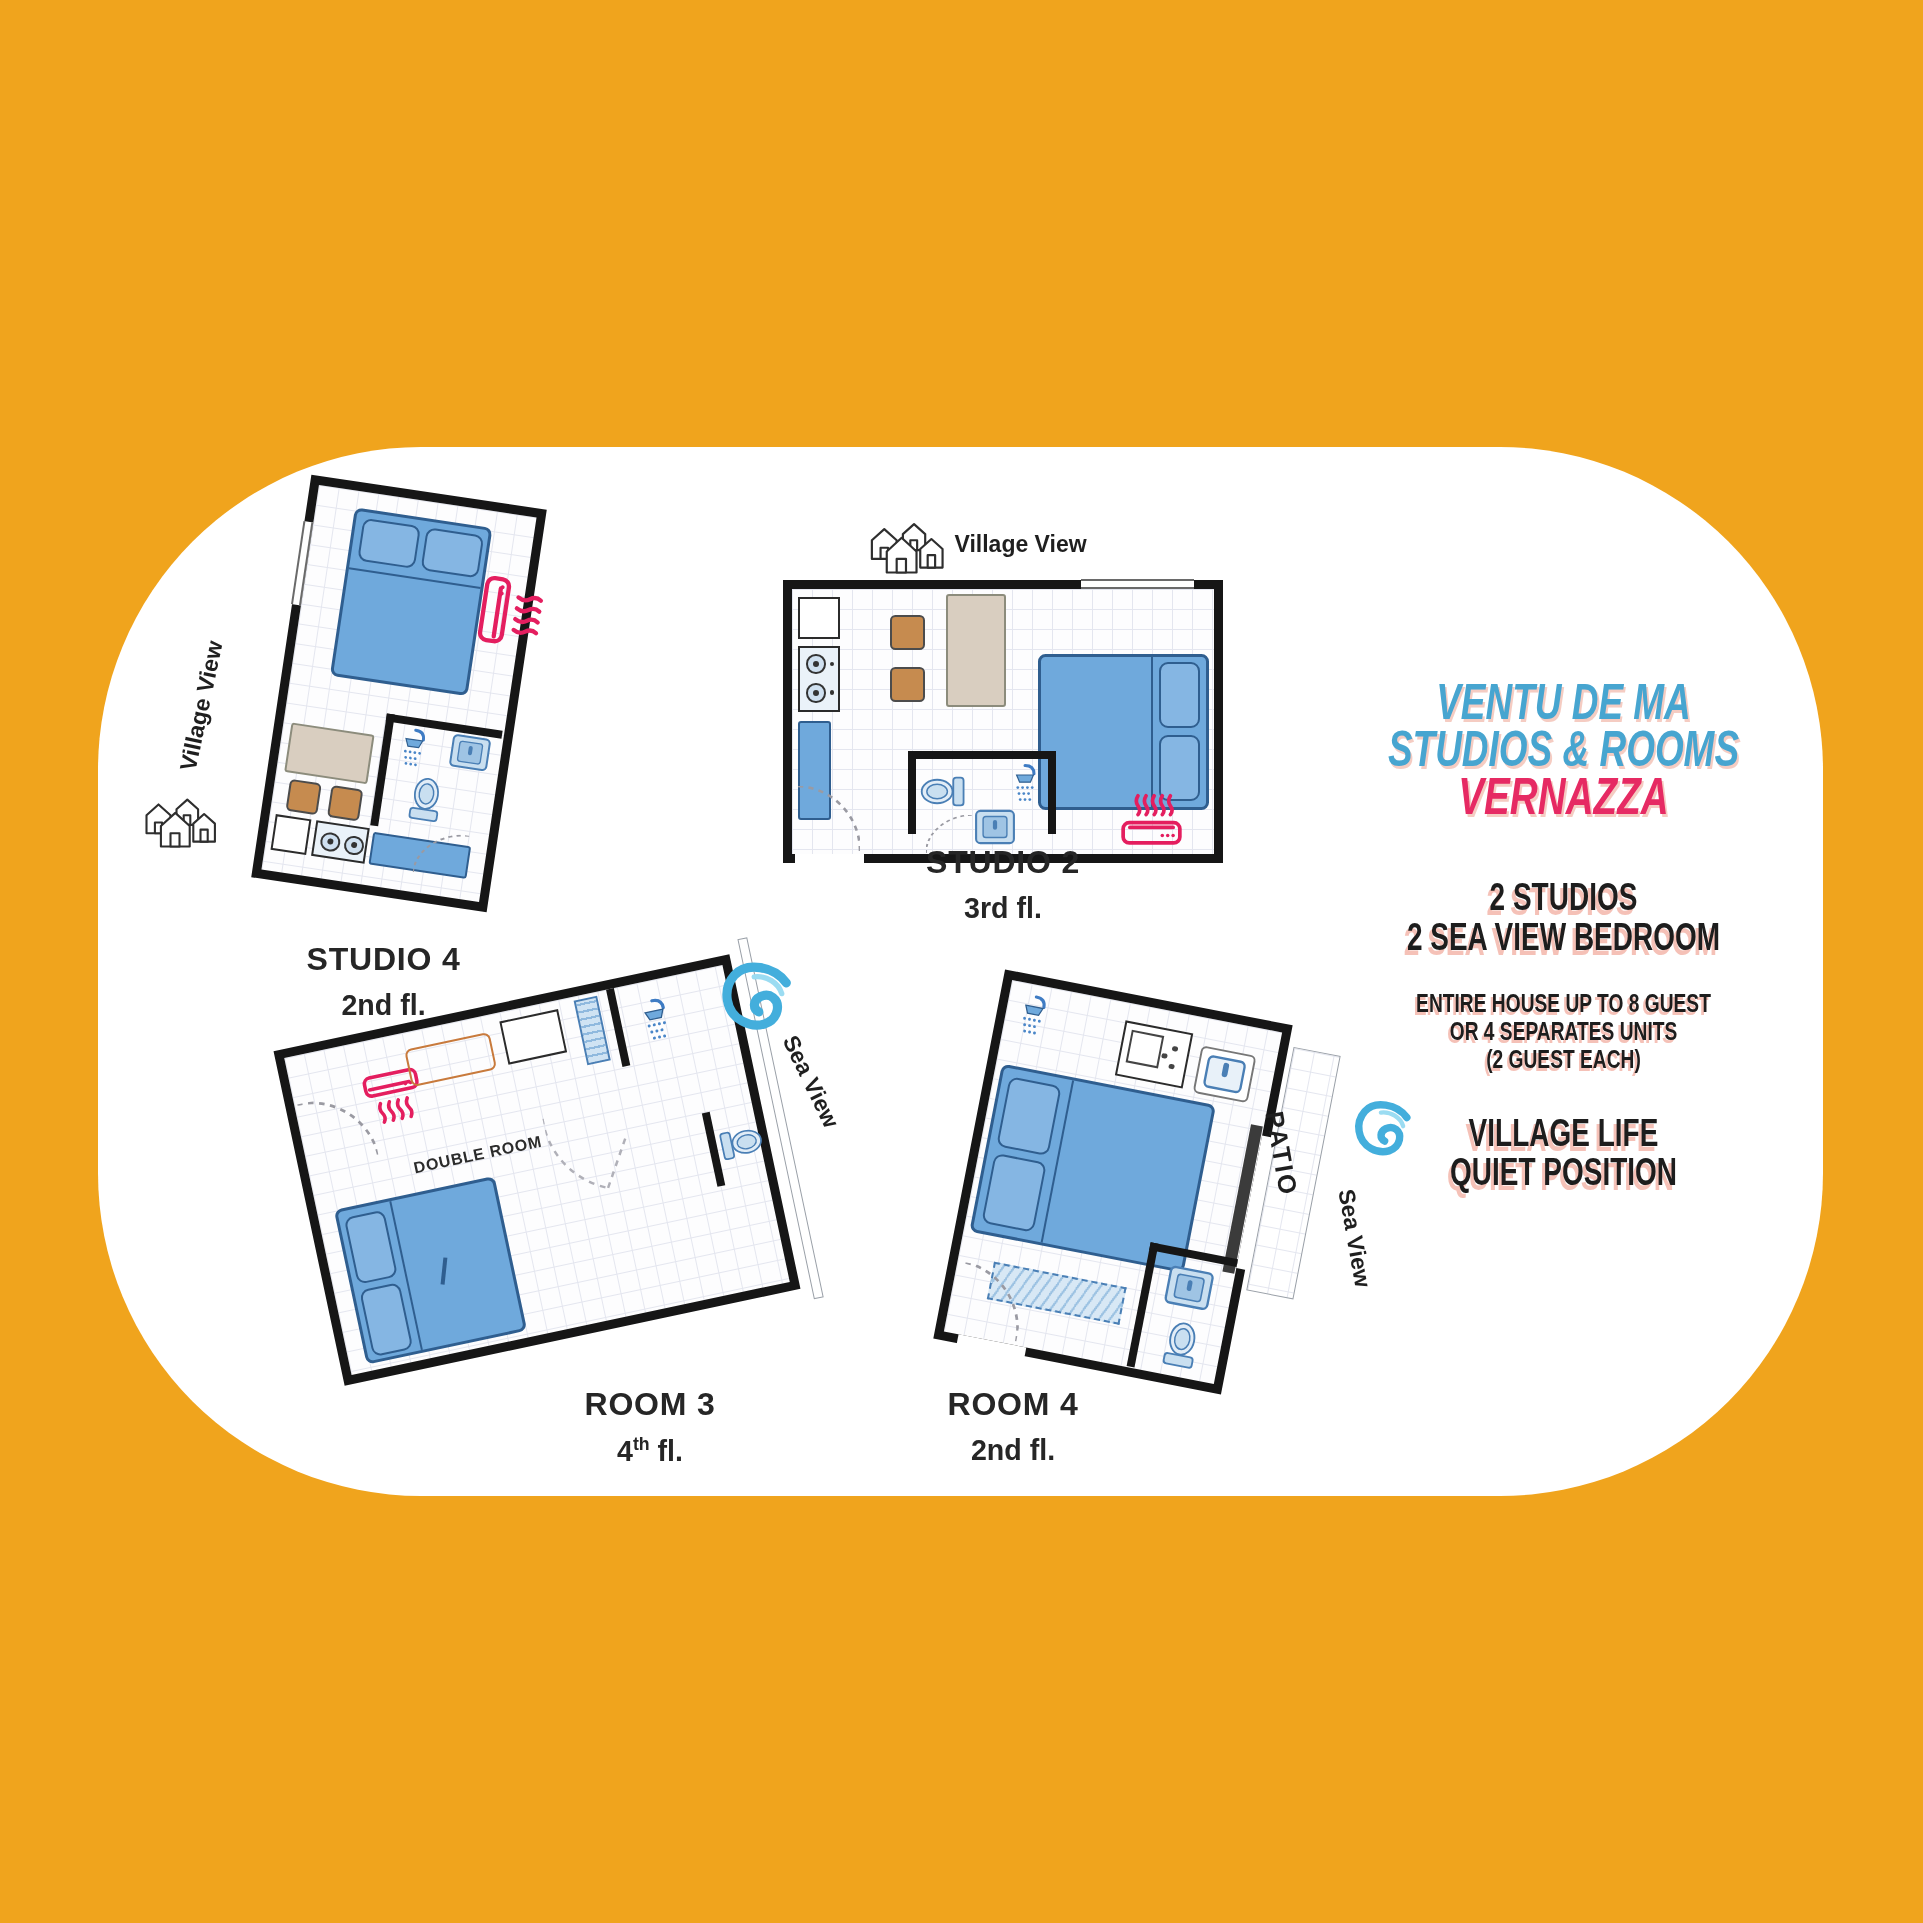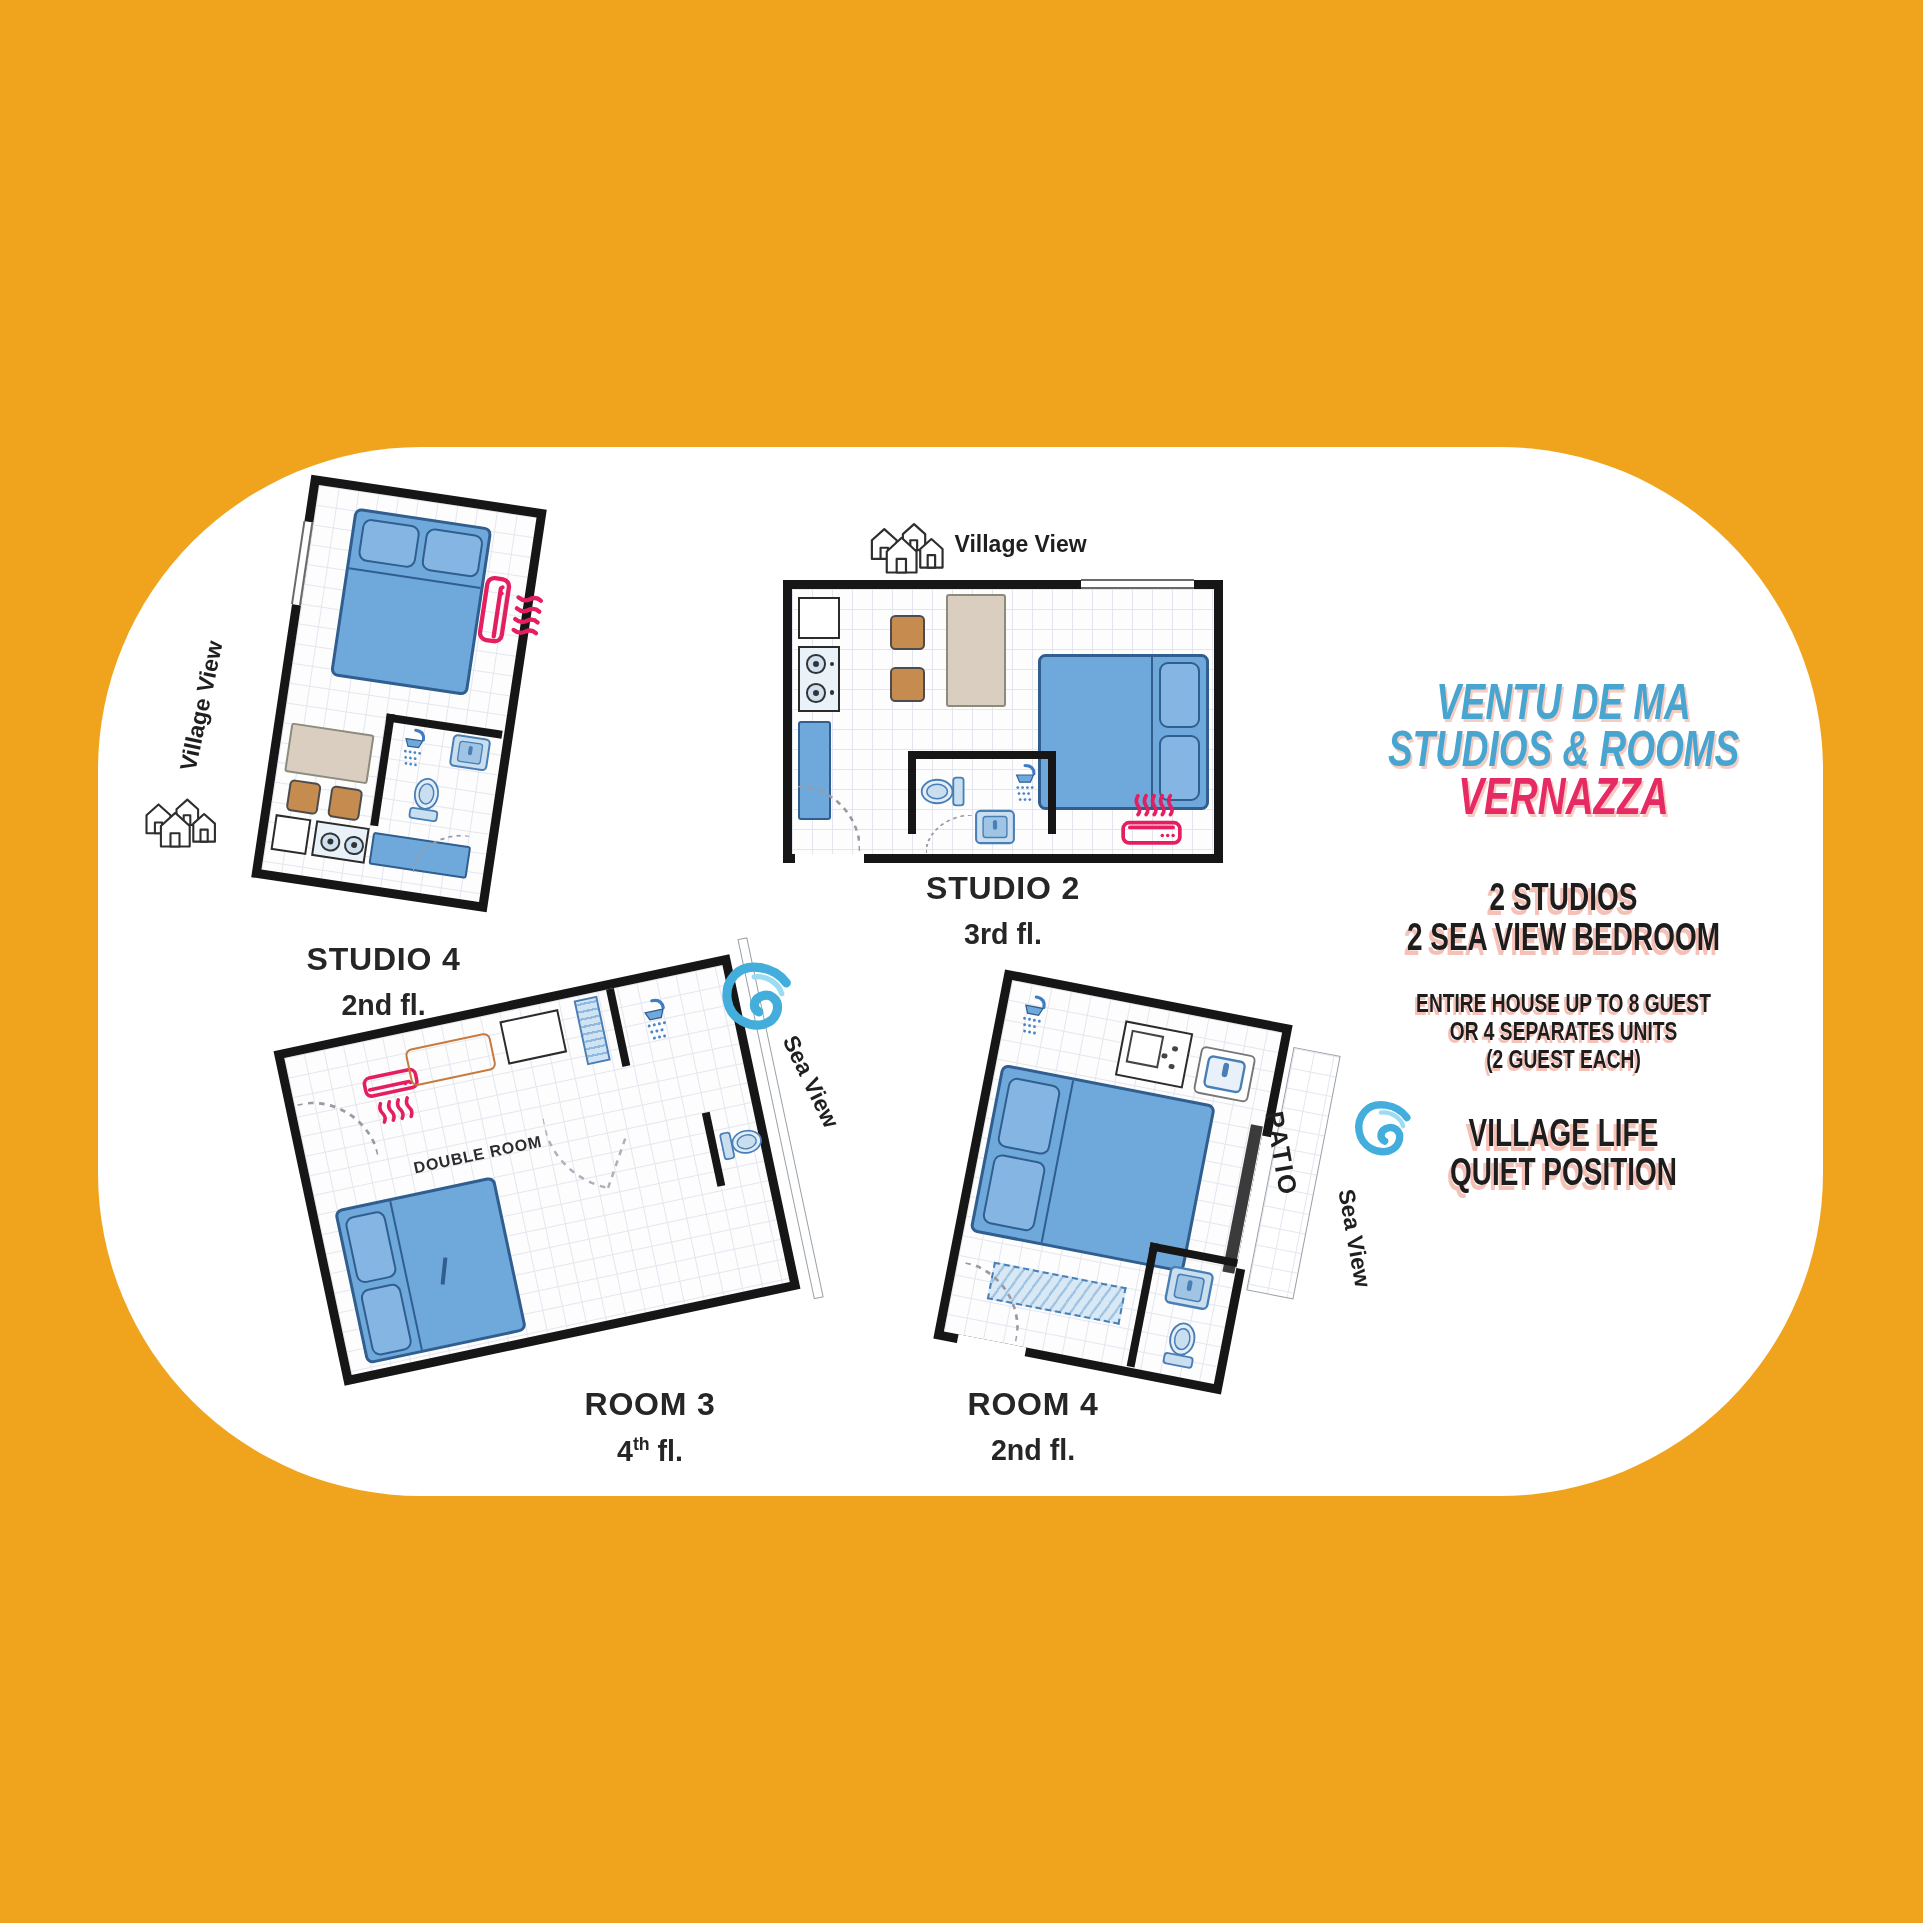--- a/index.html
+++ b/index.html
@@ -249,21 +249,21 @@
         <path d="M64 34 L82 18 L100 34 V60 H64 Z"></path>
           <rect x="76" y="44" width="11" height="16"></rect>
         <path d="M38 62 L62 40 L86 62 V96 H38 Z"></path>
           <rect x="54" y="74" width="15" height="22"></rect>
         <path d="M92 58 L110 42 L128 58 V88 H92 Z"></path>
           <rect x="104" y="68" width="12" height="20"></rect>
         </svg>
     </span>
     <span>Village View</span>
   </div>
-  <div class="caption" style="left:864px;top:870px;width:278px;">
+  <div class="caption" style="left:864px;top:844px;width:278px;">
     <div class="nm">STUDIO 2</div>
     <div class="fl">3rd fl.</div>
   </div>
 
   <div class="plan" style="left:304px;top:999px;width:466px;height:342px;transform:rotate(-12deg);">
     <div class="thinedge" style="right:-21px;top:-13.5px;width:10.5px;height:368px;"></div>
     <div class="floor" style="inset:0;">
       <div class="icon" style="left:60px;top:32px;width:78px;height:56px;">
         <svg viewBox="0 0 96 86">
             <g stroke="#E41E5F" stroke-width="5.5" fill="none" stroke-linecap="round">
@@ -414,21 +414,21 @@
   </div>
   <div class="icon" style="left:1347px;top:1099px;width:69px;height:68px;">
     <svg viewBox="0 0 110 110">
         <path d="M96 30 C 80 8, 44 2, 28 20 C 12 38, 16 68, 38 80 C 58 91, 80 84, 84 66 C 87 51, 74 42, 62 48 C 52 53, 52 64, 60 68" fill="none" stroke="#43AEDC" stroke-width="12" stroke-linecap="round"></path>
       <path d="M90 44 C 86 30, 70 20, 54 22" fill="none" stroke="#9BDCF2" stroke-width="7" stroke-linecap="round"></path>
       </svg>
   </div>
   <div class="viewlabel" style="left:1359px;top:1187px;transform:rotate(80deg);transform-origin:0 0;">
     <span>Sea View</span>
   </div>
-  <div class="caption" style="left:894px;top:1386px;width:278px;">
+  <div class="caption" style="left:874px;top:1386px;width:278px;">
     <div class="nm">ROOM 4</div>
     <div class="fl">2nd fl.</div>
   </div>
 
   <div class="info">
     <span class="ln tblue">VENTU DE MA</span>
     <span class="ln tblue">STUDIOS &amp; ROOMS</span>
     <span class="ln tpink">VERNAZZA</span>
     <div class="gap70"></div>
     <span class="ln bcap">2 STUDIOS</span>

